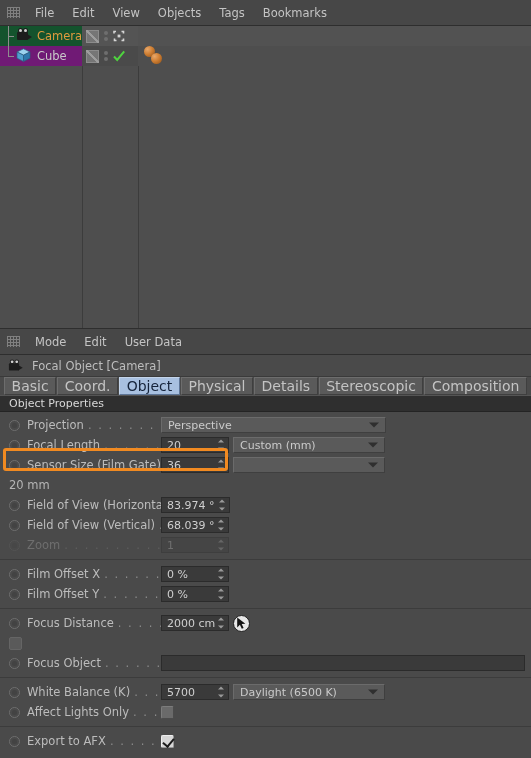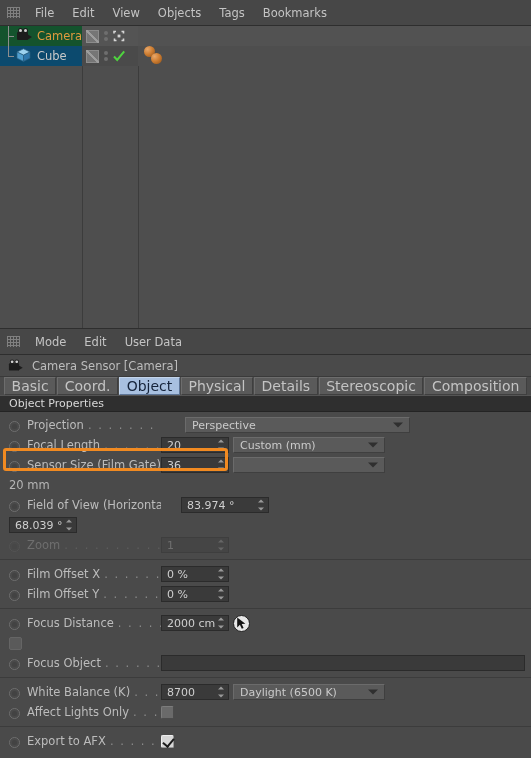--- a/index.html
+++ b/index.html
@@ -43,21 +43,21 @@
     overflow: hidden;
   }
   .om-col-line { position: absolute; top: 0; bottom: 0; width: 1px; background: #3c3c3c; }
   .om-rows { position: relative; z-index: 2; }
   .om-row {
     height: 20px; display: flex; align-items: center; position: relative;
   }
   .om-row.selected .om-namecell { background: #14532d; }
   .om-namecell {
     width: 82px; height: 20px; display: flex; align-items: center; position: relative;
-    background: #0c4a6e;
+    background: #701a75;
   }
   .om-tree {
     width: 16px; height: 20px; position: relative; flex: 0 0 16px;
   }
   .om-tree .v { position: absolute; left: 8px; top: 0; width: 1px; height: 10px; background: #8d8d8d; }
   .om-tree .v.full { height: 20px; }
   .om-tree .h { position: absolute; left: 8px; top: 10px; width: 6px; height: 1px; background: #8d8d8d; }
   .om-icon { width: 18px; height: 16px; flex: 0 0 18px; position: relative; }
   .om-label { font-size: 11.5px; padding-left: 3px; white-space: nowrap; }
   .om-label.cam { color: #e09a3e; }
@@ -139,21 +139,21 @@
   .row .lbl {
     color: #bcbcbc; font-size: 11.5px; white-space: nowrap;
     display: flex; align-items: baseline; min-width: 0;
   }
   .row.disabled .lbl { color: #6e6e6e; }
   .row .lbl .dots {
     margin-left: 4px; color: #8c8c8c; letter-spacing: 1.5px;
     overflow: hidden; white-space: nowrap;
   }
   .row.disabled .lbl .dots { color: #5e5e5e; }
-  .labelwrap { width: 152px; flex: 0 0 152px; display: flex; align-items: flex-end; overflow: hidden; }
+  .labelwrap { width: 152px; flex: 0 0 152px; display: flex; align-items: center; overflow: hidden; }
 
   .numfield {
     height: 16px; background: #3a3a3a; border: 1px solid #2b2b2b;
     display: flex; align-items: center; color: #cfcfcf; font-size: 11px;
     padding-left: 5px; position: relative; cursor: text;
   }
   .numfield.disabled { background: #454545; border-color: #3e3e3e; color: #6f6f6f; }
   .spin {
     position: absolute; right: 4px; top: 50%; transform: translateY(-50%);
     width: 7px; height: 11px; display: flex; flex-direction: column;
@@ -162,21 +162,21 @@
   .spin i { display:block; width:0; height:0; border-left:3px solid transparent; border-right:3px solid transparent; }
   .spin i.up { border-bottom: 3px solid #9a9a9a; }
   .spin i.dn { border-top: 3px solid #9a9a9a; }
   .numfield.disabled .spin i.up { border-bottom-color:#666; }
   .numfield.disabled .spin i.dn { border-top-color:#666; }
 
   .dropdown {
     height: 16px; background: #5a5a5a; border: 1px solid #6b6b6b;
     border-right-color:#3f3f3f; border-bottom-color:#3f3f3f;
     display: flex; align-items: center; color: #cacaca; font-size: 11px;
-    padding-left: 6px; position: relative; cursor: default; margin-left: 24px;
+    padding-left: 6px; position: relative; cursor: default;
   }
   .dd-arrow {
     position: absolute; right: 6px; top: 50%; transform: translateY(-50%);
     width: 0; height: 0; border-left: 5px solid transparent; border-right: 5px solid transparent;
     border-top: 5px solid #2f2f2f;
   }
 
   .checkbox {
     width: 13px; height: 13px; background: #6a6a6a; border: 1px solid #7c7c7c;
     border-right-color:#4b4b4b; border-bottom-color:#4b4b4b; border-radius: 2px;
@@ -317,21 +317,21 @@
       <div style="width:16px;height:14px;position:relative;">
         <div class="ico-cam" style="transform:scale(.92);transform-origin:left center;">
           <div class="r1"></div>
             <div class="r2"></div>
           <div class="r1i"></div>
             <div class="r2i"></div>
           <div class="body"></div>
             <div class="lens"></div>
         </div>
       </div>
-      <div class="t">Camera Sensor [Camera]</div>
+      <div class="t">Focal Object [Camera]</div>
     </div>
 
     <div class="tabbar">
       <div class="tab">Basic</div>
       <div class="tab">Coord.</div>
       <div class="tab active">Object</div>
       <div class="tab">Physical</div>
       <div class="tab">Details</div>
       <div class="tab">Stereoscopic</div>
       <div class="tab">Composition</div>
@@ -401,30 +401,37 @@
       </div>
 
       <div class="row">
         <div class="labelwrap">
           <div class="radio"></div>
           <div class="lbl">
             <span>Field of View (Horizontal)</span>
             <span class="dots"></span>
           </div>
         </div>
-        <div class="numfield" style="width:88px;margin-left:20px;">
+        <div class="numfield" style="width:69px;">
           <span>83.974 °</span>
           <span class="spin">
               <i class="up"></i>
               <i class="dn"></i>
             </span>
         </div>
       </div>
 
       <div class="row">
+        <div class="labelwrap">
+          <div class="radio"></div>
+          <div class="lbl">
+            <span>Field of View (Vertical)</span>
+            <span class="dots">. .</span>
+          </div>
+        </div>
         <div class="numfield" style="width:68px;">
           <span>68.039 °</span>
           <span class="spin">
               <i class="up"></i>
               <i class="dn"></i>
             </span>
         </div>
       </div>
 
       <div class="row disabled">
@@ -523,21 +530,21 @@
 
       <div class="row">
         <div class="labelwrap">
           <div class="radio"></div>
           <div class="lbl">
             <span>White Balance (K)</span>
             <span class="dots">. . . . . .</span>
           </div>
         </div>
         <div class="numfield" style="width:68px;">
-          <span>8700</span>
+          <span>5700</span>
           <span class="spin">
               <i class="up"></i>
               <i class="dn"></i>
             </span>
         </div>
         <div class="dropdown" style="width:152px;margin-left:4px;">
           <span>Daylight (6500 K)</span>
           <span class="dd-arrow"></span>
         </div>
       </div>

